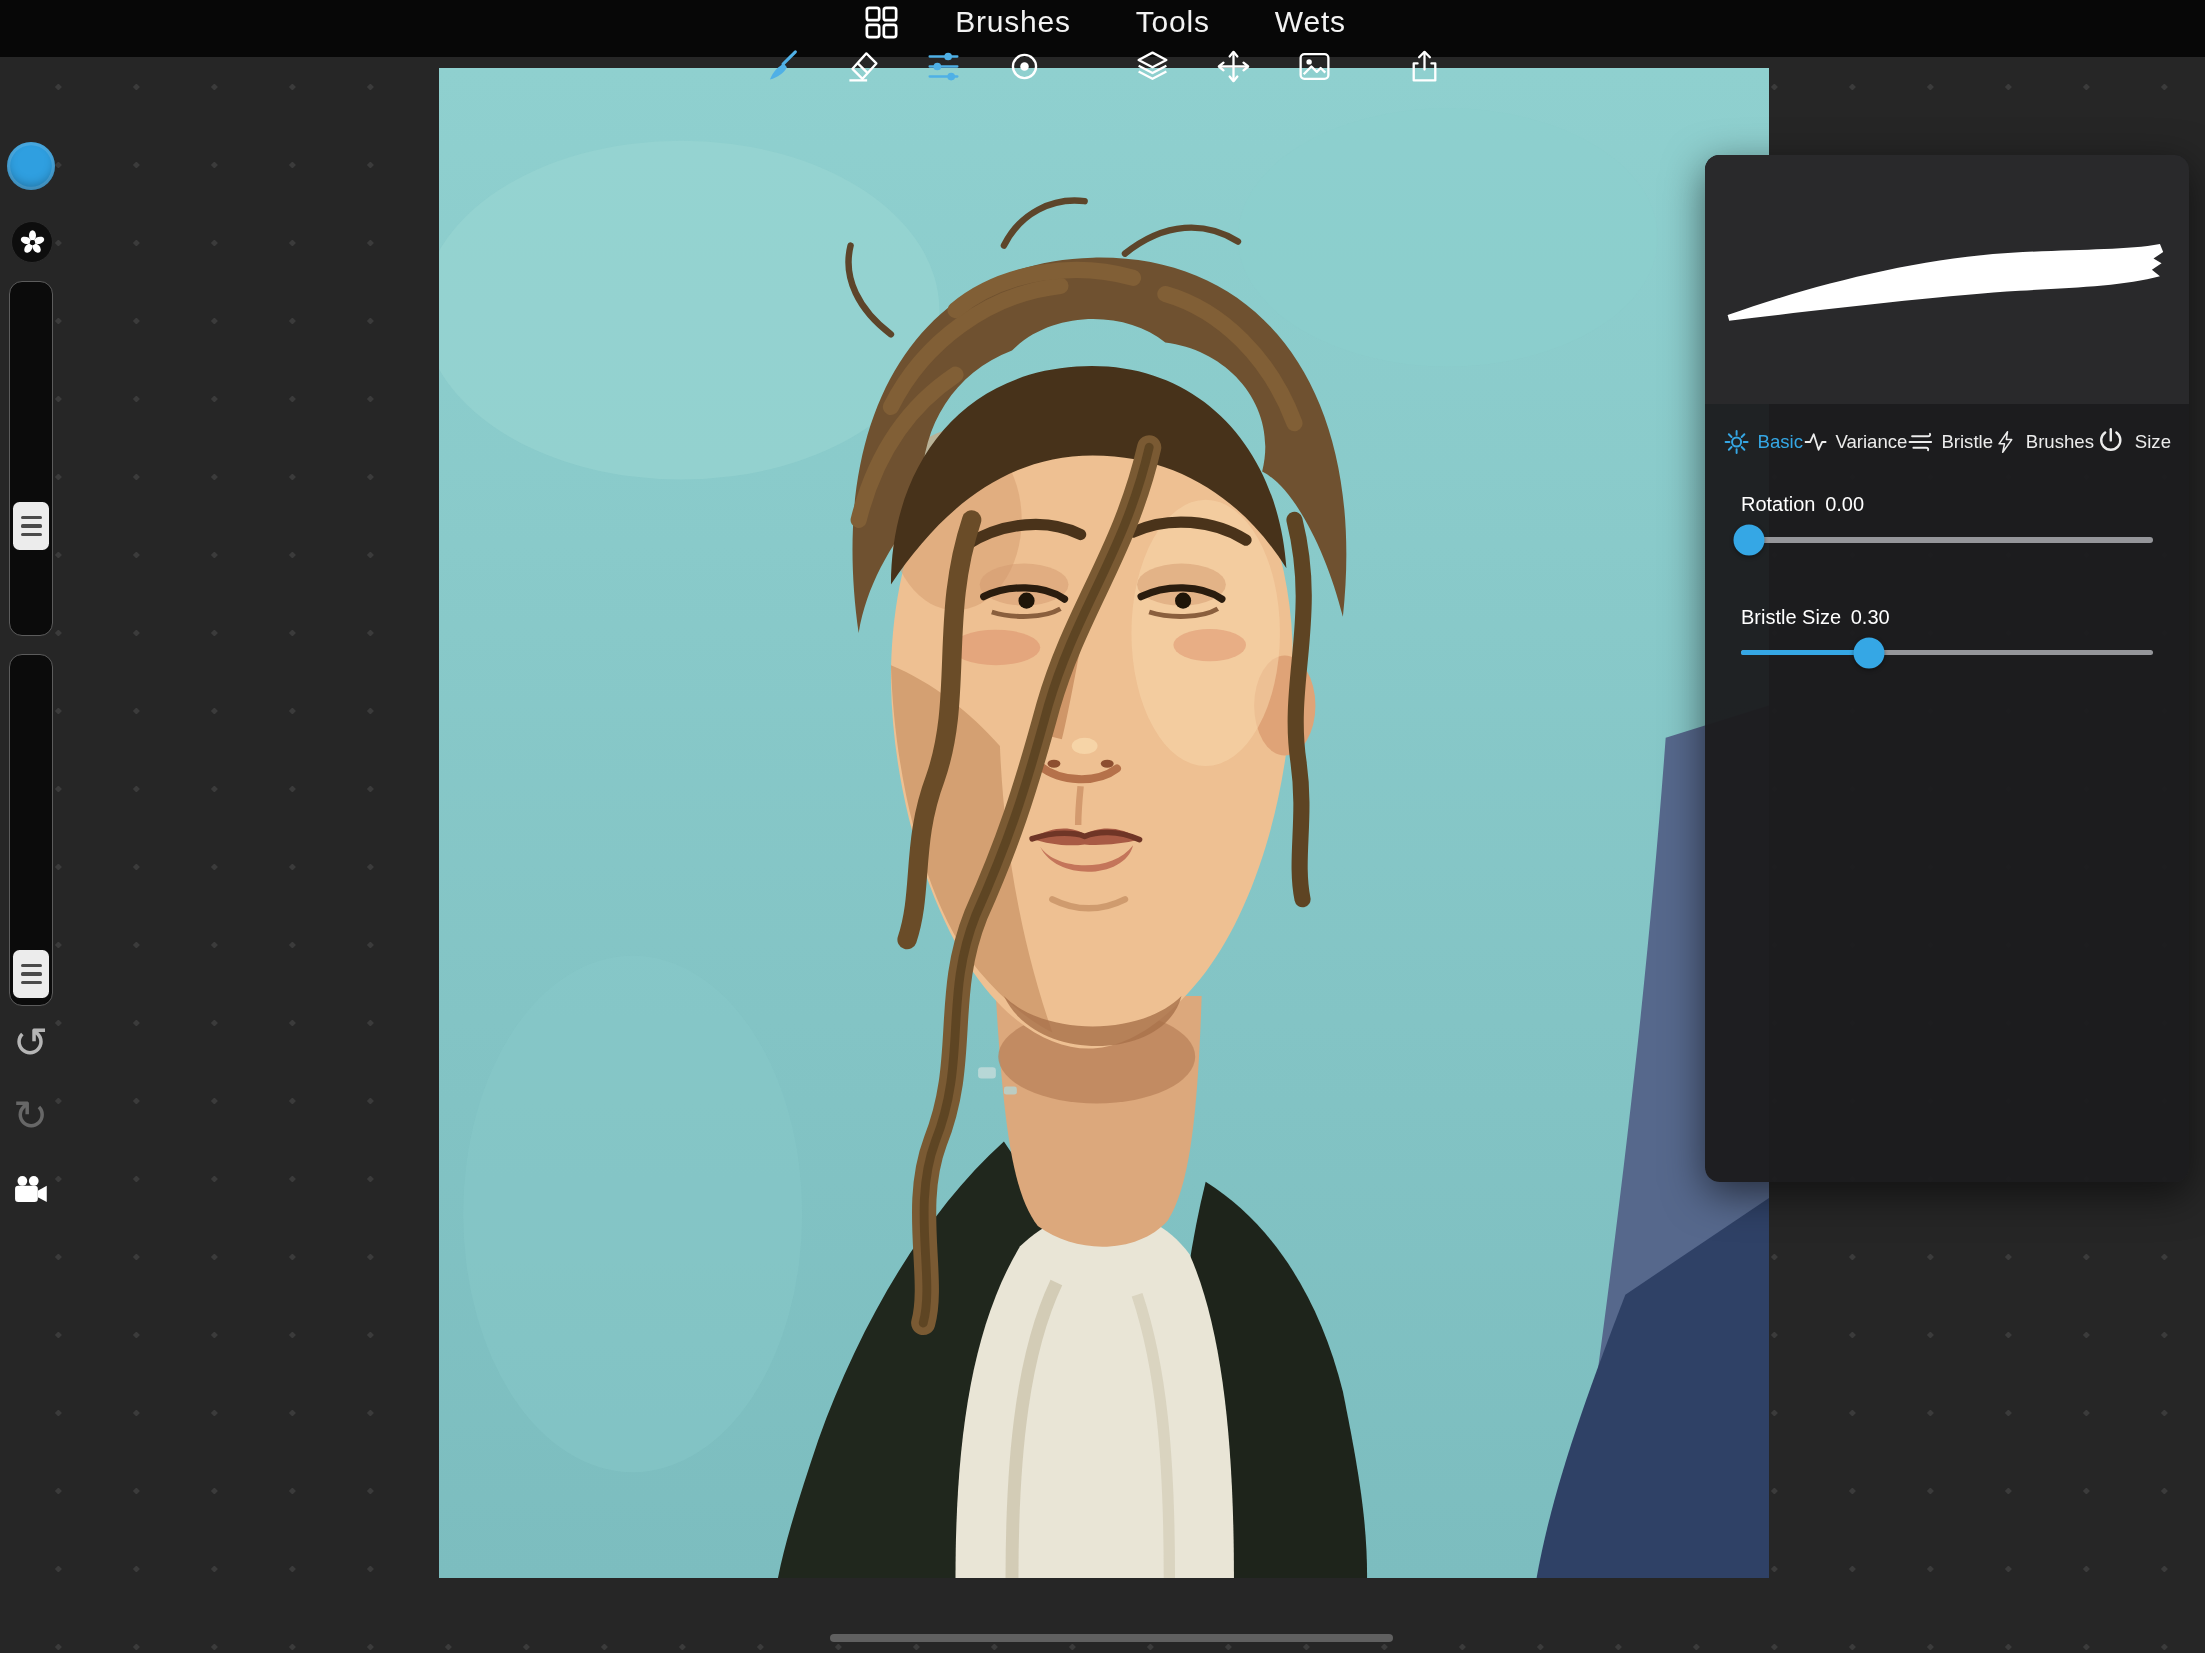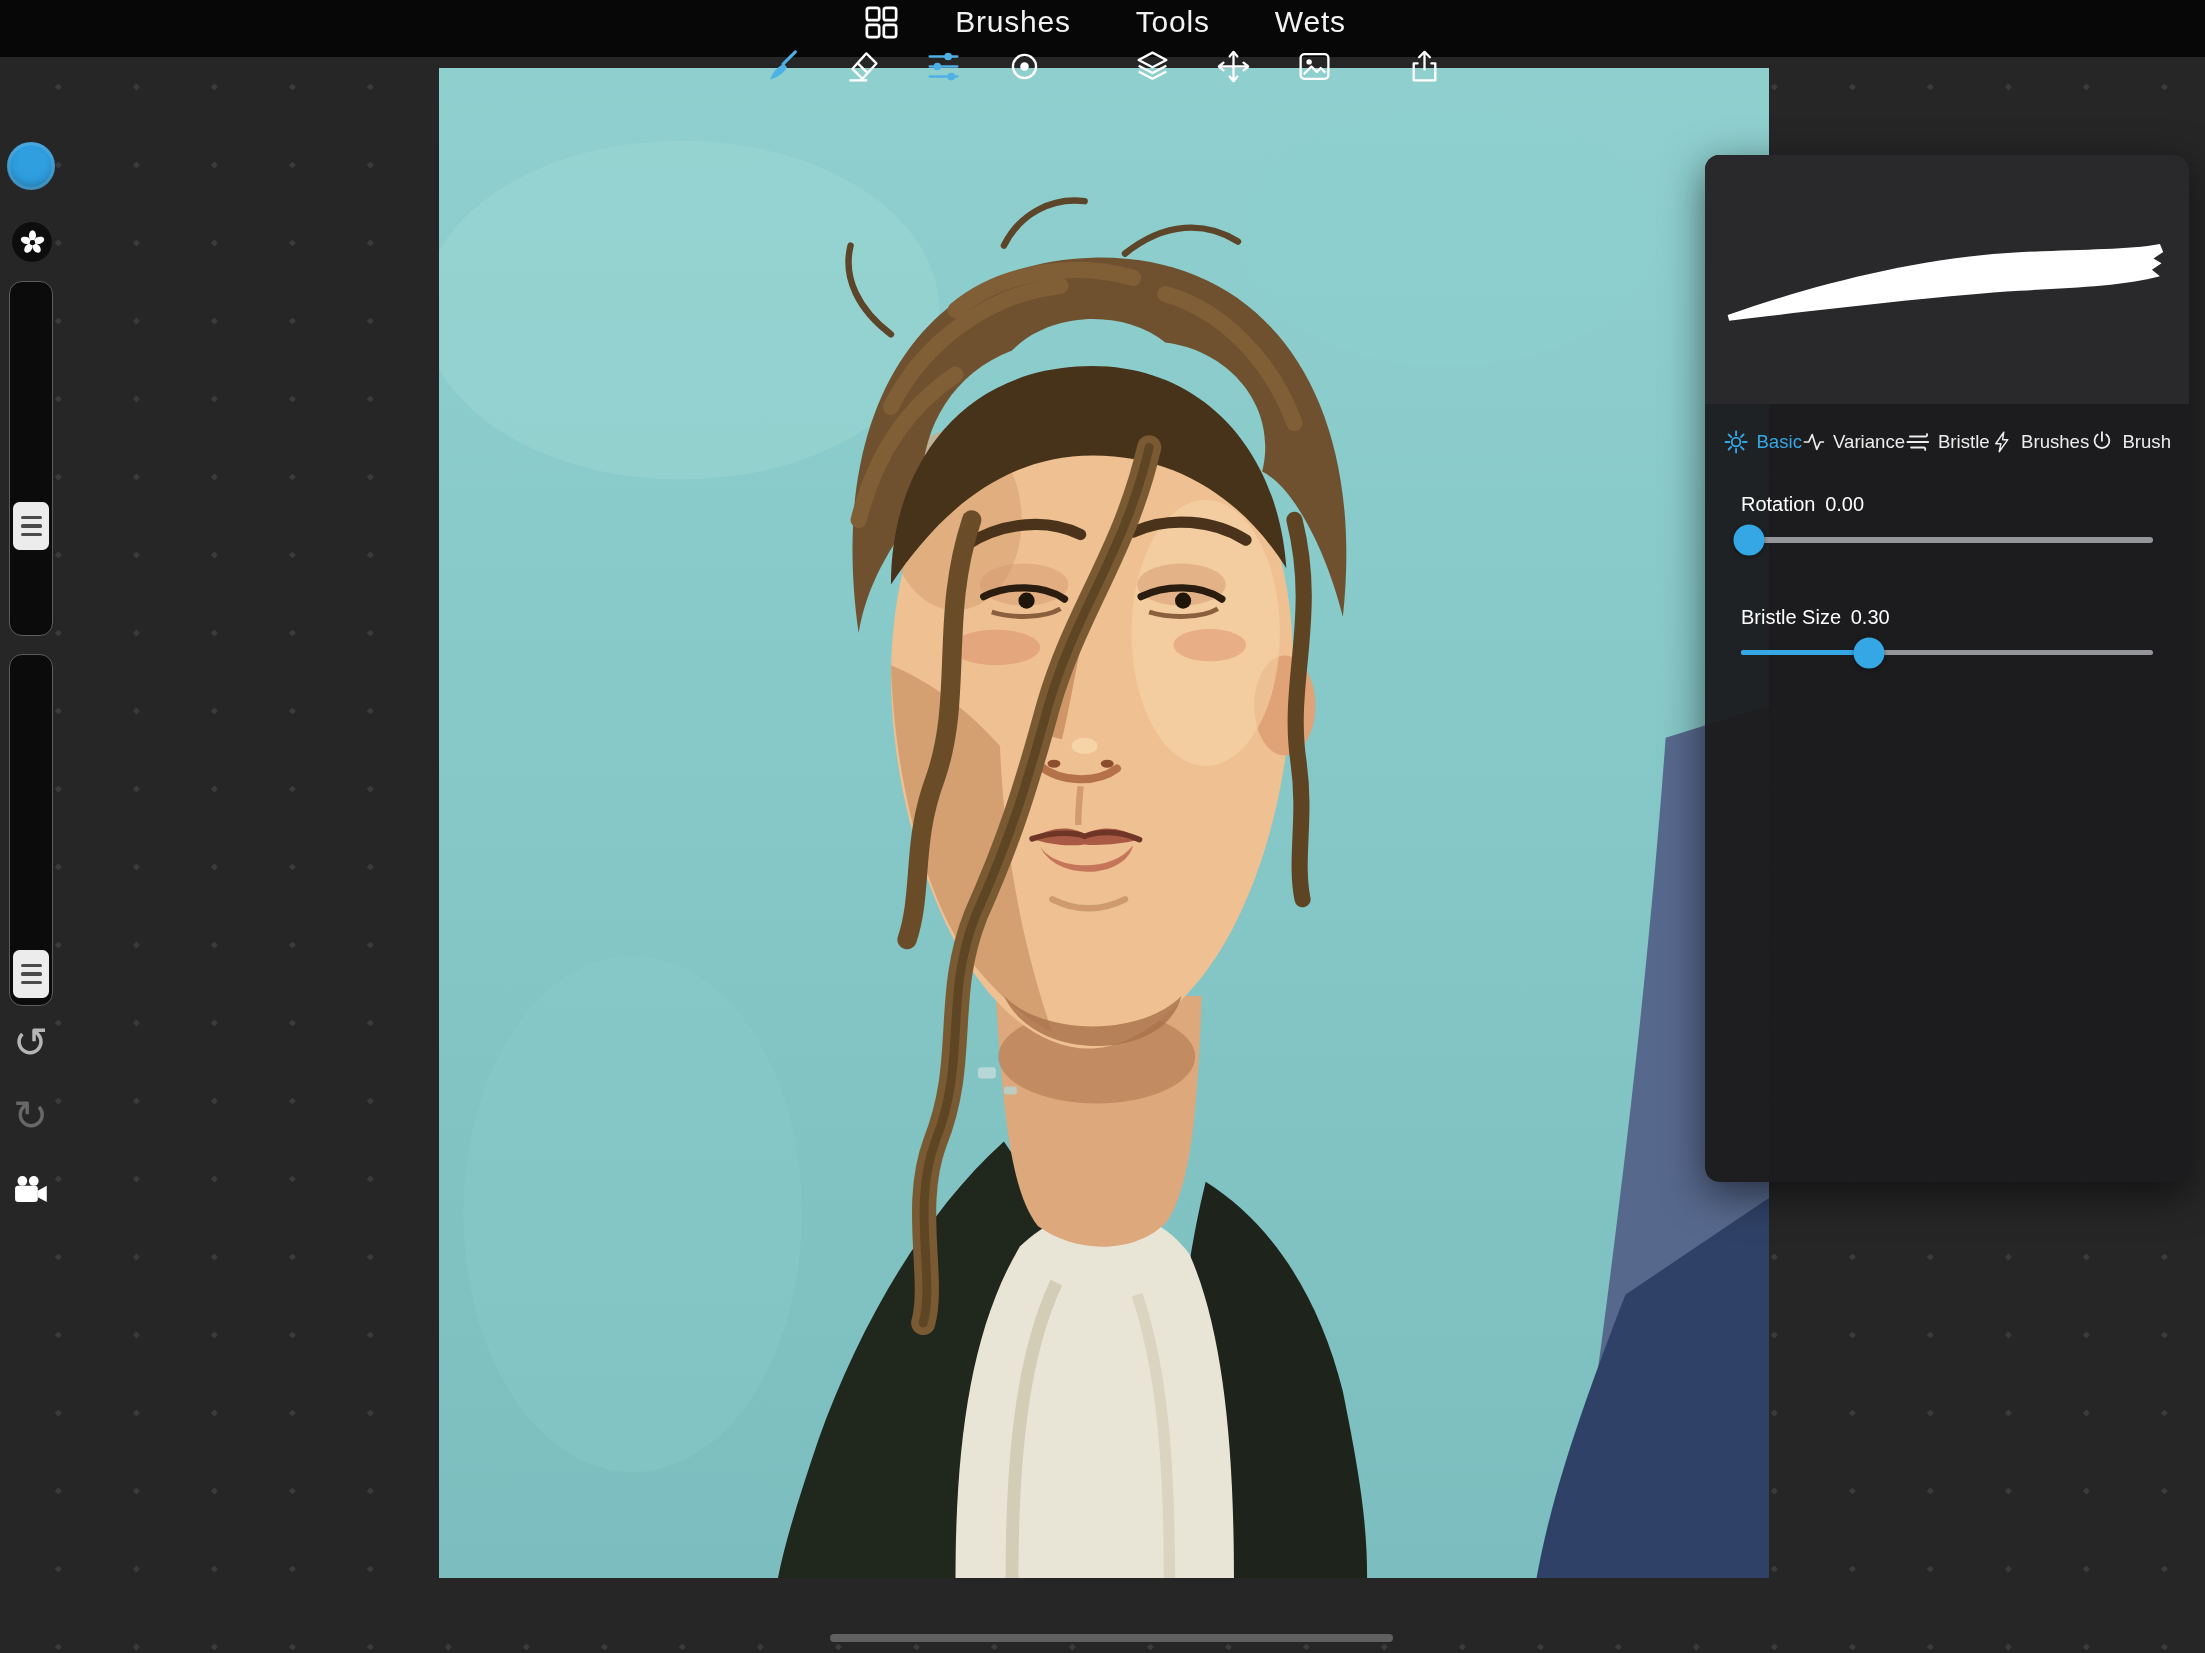--- a/index.html
+++ b/index.html
@@ -304,21 +304,21 @@
       <svg viewBox="0 0 42 42" stroke="currentColor" stroke-width="2.5" fill="none" stroke-linejoin="round">
         <path d="M24,4 L10,24 H19 L16,38 L31,17 H22 Z"></path>
       </svg>
       <span>Brushes</span>
     </div>
     <div class="tab">
       <svg viewBox="0 0 42 42" stroke="currentColor" stroke-width="3" fill="none" stroke-linecap="round">
         <line x1="21" y1="5" x2="21" y2="19"></line>
           <path d="M14,9 A12,12 0 1 0 28,9"></path>
       </svg>
-      <span>Brush</span>
+      <span>Size</span>
     </div>
   </div>
   <div class="sliders">
     <div class="srow">
       <div class="slabel">
         <span>Rotation</span><span class="sval">0.00</span>
       </div>
       <div class="strack" style="--pct: 2%;">
         <div class="sfill"></div>
         <div class="sknob"></div>

